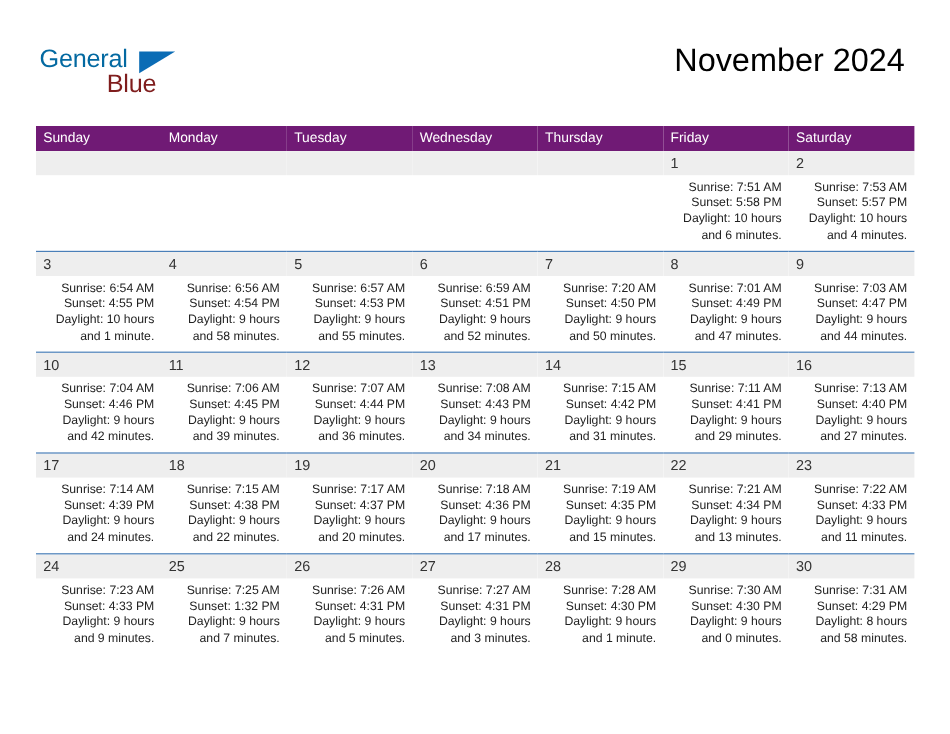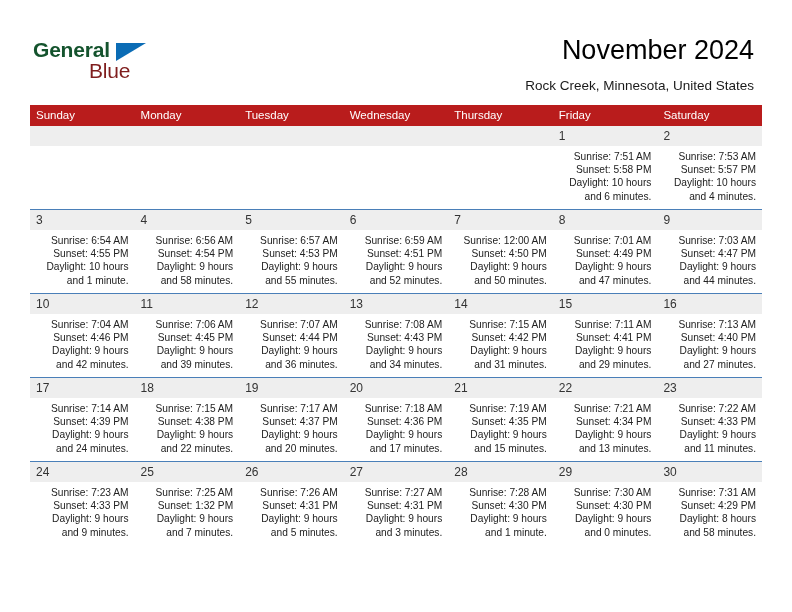--- a/index.html
+++ b/index.html
@@ -35,23 +35,22 @@
     top: 38px;
     width: 130px;
     height: 48px;
   }
   .logo-general {
     position: absolute;
     left: 0;
     top: 0;
     font-size: 21px;
     letter-spacing: -0.2px;
-    color: #14532d;
+    color: #0369a1;
     font-family: "Liberation Sans", sans-serif;
-    font-weight: bold;
   }
   .logo-tri {
     position: absolute;
     left: 83px;
     top: 5px;
     width: 0;
     height: 0;
     border-left: 30px solid #0b6cb5;
     border-bottom: 18px solid transparent;
   }
@@ -86,21 +85,21 @@
   
   .calendar {
     position: absolute;
     left: 30px;
     top: 105px;
     width: 732px;
     border-collapse: collapse;
     table-layout: fixed;
   }
   .calendar th {
-    background: #b91c1c;
+    background: #701a75;
     color: #ffffff;
     font-size: 11.5px;
     font-weight: normal;
     text-align: left;
     padding: 4px 0 5px 6px;
     height: 11px;
     border: none;
   }
   .calendar td {
     vertical-align: top;
@@ -147,21 +146,20 @@
 
 <div class="page">
 
   <div class="header">
     <div class="logo">
       <span class="logo-general">General</span>
       <span class="logo-tri"></span>
       <span class="logo-blue">Blue</span>
     </div>
     <div class="title">November 2024</div>
-    <div class="subtitle">Rock Creek, Minnesota, United States</div>
   </div>
 
   <table class="calendar">
     <thead>
       <tr>
         <th>Sunday</th>
         <th>Monday</th>
         <th>Tuesday</th>
         <th>Wednesday</th>
         <th>Thursday</th>
@@ -268,21 +266,21 @@
             <div class="cellbody">
               <div>Sunrise: 6:59 AM</div>
               <div>Sunset: 4:51 PM</div>
               <div>Daylight: 9 hours</div>
               <div>and 52 minutes.</div>
             </div>
           </td>
           <td>
             <div class="daynum">7</div>
             <div class="cellbody">
-              <div>Sunrise: 12:00 AM</div>
+              <div>Sunrise: 7:20 AM</div>
               <div>Sunset: 4:50 PM</div>
               <div>Daylight: 9 hours</div>
               <div>and 50 minutes.</div>
             </div>
           </td>
           <td>
             <div class="daynum">8</div>
             <div class="cellbody">
               <div>Sunrise: 7:01 AM</div>
               <div>Sunset: 4:49 PM</div>

